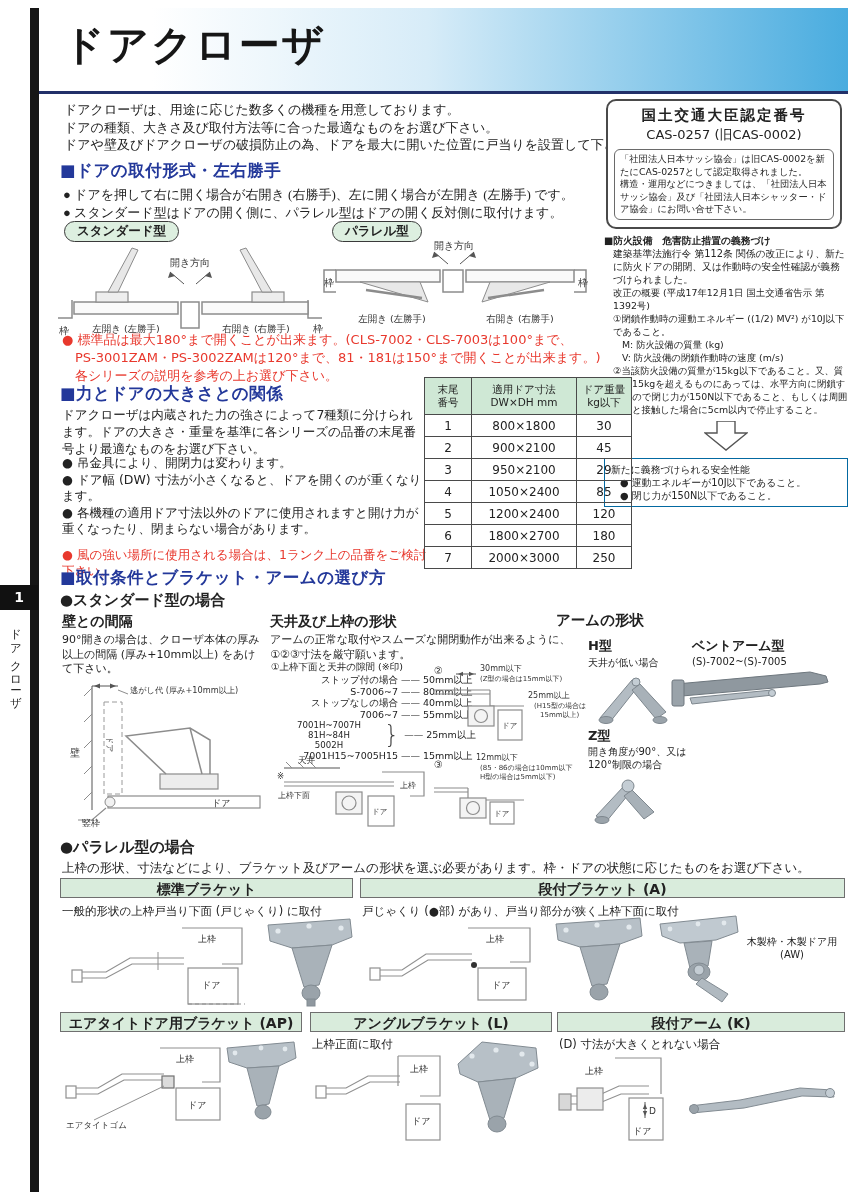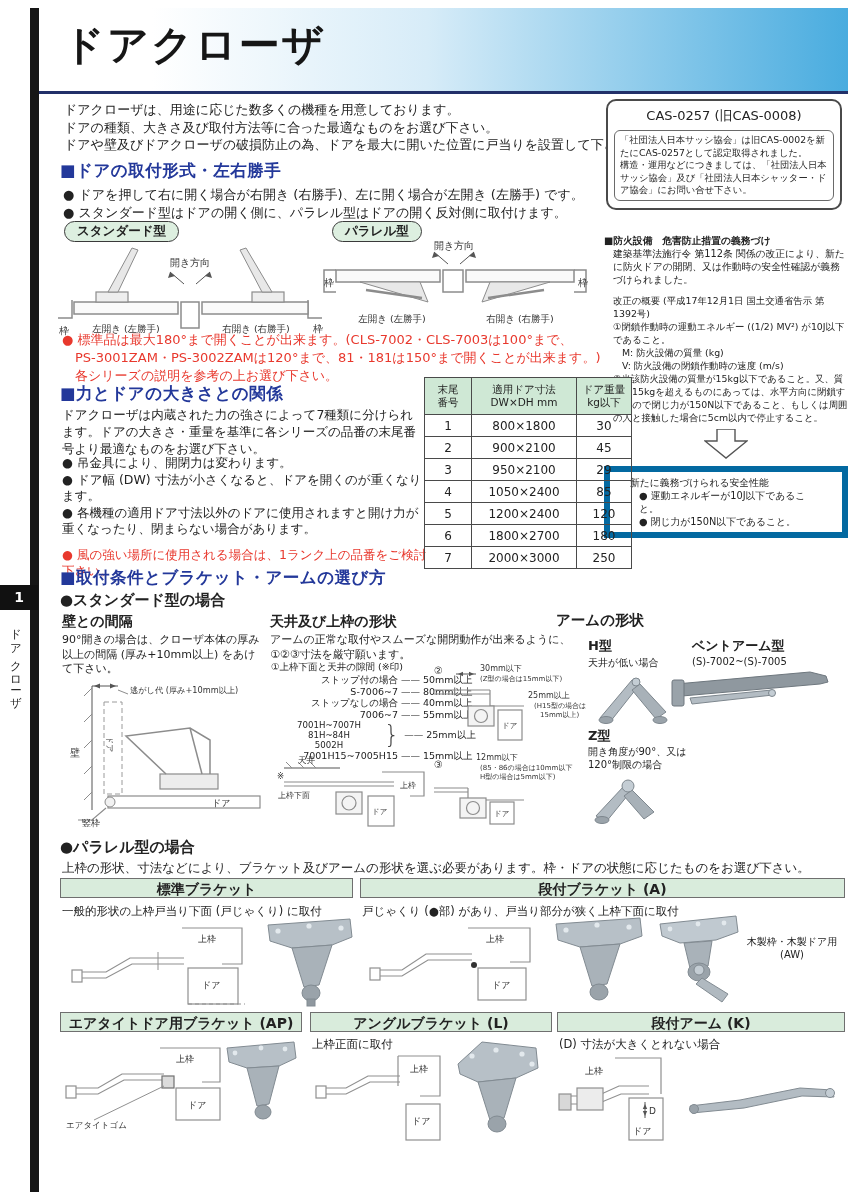--- a/index.html
+++ b/index.html
@@ -33,22 +33,22 @@
     padding:5px 6px 7px;box-sizing:border-box;background:#fff;
   }
   .cert .t{font-size:14.5px;font-weight:bold;text-align:center;letter-spacing:2px;}
   .cert .n{font-size:13px;text-align:center;margin-top:1px;}
   .cert .inner{
     border:1px solid #6a6a6a;border-radius:6px;margin-top:5px;
     padding:3px 5px;font-size:9.3px;line-height:12.6px;
   }
   .fire{width:244px;font-size:9.8px;line-height:13px;}
   .fire .ind{padding-left:9px;}
-  .fire .rev{margin-top:8px;font-size:9.4px;}
-  .safety-box{border:6px solid #0369a1;padding:4px 20px;margin-top:2px;}
+  .fire .rev{font-size:9.4px;}
+  .safety-box{border:1px solid #0369a1;padding:4px 6px;margin-top:2px;}
   
   table.size-table{border-collapse:collapse;font-size:12px;}
   table.size-table th,table.size-table td{
     border:1px solid #4a4a4a;text-align:center;padding:0;
   }
   table.size-table th{
     background:#cfe8d5;font-size:10.5px;font-weight:normal;
     height:32px;line-height:13px;padding:2px 3px;margin-top:32px;
   }
   table.size-table td{height:21px;}
@@ -72,21 +72,22 @@
   <div class="abs" style="left:24px;top:10px;font-size:41px;font-weight:bold;color:#161616;letter-spacing:2px;">ドアクローザ</div>
 </div>
 
 <div class="abs" style="left:64px;top:101px;font-size:13px;line-height:17.5px;">
   <div>ドアクローザは、用途に応じた数多くの機種を用意しております。</div>
   <div>ドアの種類、大きさ及び取付方法等に合った最適なものをお選び下さい。</div>
   <div>ドアや壁及びドアクローザの破損防止の為、ドアを最大に開いた位置に戸当りを設置して下さい。</div>
 </div>
 
 <div class="abs cert" style="left:606px;top:99px;">
-  <div class="n">CAS-0257 (旧CAS-0008)</div>
+  <div class="t">国土交通大臣認定番号</div>
+  <div class="n">CAS-0257 (旧CAS-0002)</div>
   <div class="inner">
     <div>「社団法人日本サッシ協会」は旧CAS-0002を新たにCAS-0257として認定取得されました。</div>
     <div>構造・運用などにつきましては、「社団法人日本サッシ協会」及び「社団法人日本シャッター・ドア協会」にお問い合せ下さい。</div>
   </div>
 </div>
 
 <div class="abs fire" style="left:604px;top:234px;">
   <div class="b">■防火設備　危害防止措置の義務づけ</div>
   <div class="ind">建築基準法施行令 第112条 関係の改正により、新たに防火ドアの開閉、又は作動時の安全性確認が義務づけられました。</div>
   <div class="rev">
@@ -102,21 +103,21 @@
     </svg>
   </div>
   <div class="safety-box">
     <div>新たに義務づけられる安全性能</div>
     <div class="ind">● 運動エネルギーが10J以下であること。</div>
     <div class="ind">● 閉じ力が150N以下であること。</div>
   </div>
 </div>
 
 <div class="abs h-blue" style="left:60px;top:160px;">■ドアの取付形式・左右勝手</div>
-<div class="abs" style="left:63px;top:186px;font-size:13px;line-height:18px;">
+<div class="abs" style="left:63px;top:186px;font-size:13px;line-height:18px;font-family:Liberation Serif, serif;">
   <div>● ドアを押して右に開く場合が右開き (右勝手)、左に開く場合が左開き (左勝手) です。</div>
   <div>● スタンダード型はドアの開く側に、パラレル型はドアの開く反対側に取付けます。</div>
 </div>
 <div class="abs pill" style="left:64px;top:221px;">スタンダード型</div>
 <div class="abs pill" style="left:332px;top:221px;">パラレル型</div>
 
 <div class="abs" style="left:56px;top:240px;">
   <svg width="268" height="97" viewBox="0 0 268 97">
     <path d="M16,60 v18 H2" fill="none" stroke="#8c8c8c" stroke-width="1.5"></path>
     <path d="M252,60 v18 h14" fill="none" stroke="#8c8c8c" stroke-width="1.5"></path>

